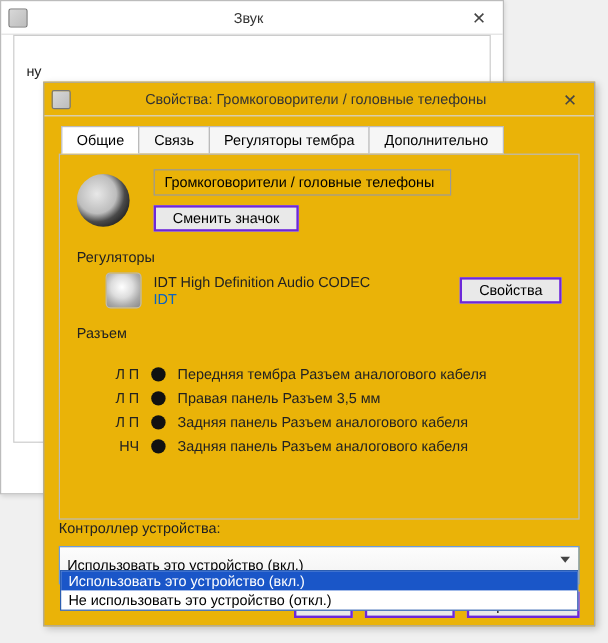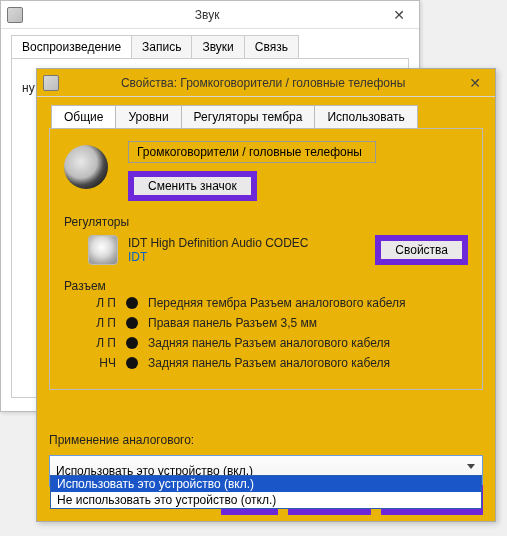--- a/index.html
+++ b/index.html
@@ -13,50 +13,50 @@
   .titlebar { height: 28px; display: flex; align-items: center; padding: 0 6px; border-bottom: 1px solid #e0e0e0; text-align: center; }
   .titlebar .ico { width: 16px; height: 16px; border: 1px solid #777; border-radius: 2px; margin-right: 6px; background: linear-gradient(135deg,#d8d8d8,#bdbdbd); }
   .titlebar .ttl { flex: 1; color: #333; }
   .titlebar .close { font-size: 14px; color: #444; padding: 0 8px; cursor: default; }
   .win-back .tabs { display: flex; padding: 6px 10px 0 10px; }
   .win-back .tab { padding: 4px 10px; border: 1px solid #ccc; border-bottom: none; background: #f5f5f5; margin-right: -1px; cursor: default; }
   .win-back .tab.active { background: #fff; position: relative; z-index: 1; }
   .win-back .tabpane { margin: 0 10px 10px 10px; border: 1px solid #ccc; height: 340px; padding: 8px 10px; }
   .win-back .info { color: #222; }
 
-  .btn { display: inline-block; padding: 2px 14px; border: 6px solid #6d28d9; background: #e9e9e9; cursor: default; }
+  .btn { display: inline-block; padding: 2px 14px; border: 2px solid #6d28d9; background: #e9e9e9; cursor: default; }
 
   .fake-right { position:absolute; right:0; top:64px; width:80px; height:30px; color:#8b5cf6; padding-left:6px; }
 
   
   .win-front {
     position: absolute; left: 36px; top: 68px; width: 460px; height: 454px;
     background: #eab308; border: 1px solid #aaa; box-shadow: 2px 2px 6px rgba(0,0,0,.2);
   }
   .win-front .titlebar { border-bottom: 1px solid #d5d5d5; }
 
   .wf-tabs { display: flex; padding: 8px 10px 0 14px; }
   .wf-tab { padding: 4px 12px; border: 1px solid #bbb; border-bottom: none; background: #f6f6f6; margin-right: -1px; cursor: default; }
   .wf-tab.active { background: #fff; position: relative; z-index: 2; }
-  .wf-body { margin: 0 12px; border: 1px solid #bbb; height: 262px; padding: 12px 14px 8px 14px; position: relative; }
+  .wf-body { margin: 0 12px; border: 1px solid #bbb; height: 305px; padding: 12px 14px 8px 14px; position: relative; }
 
   .row-top { display: flex; align-items: flex-start; gap: 20px; }
   .speaker-ico { width: 44px; height: 44px; background: radial-gradient(circle at 38% 38%, #e8e8e8 0%, #bdbdbd 42%, #4a4a4a 60%, #2a2a2a 75%, #111 80%, #0b0b0b 100%); border-radius: 50%; margin-top: 4px; }
   .name-field { border: 1px solid #999; padding: 3px 8px; width: 248px; margin-bottom: 8px; }
   .chg-btn { }
 
   .section-label { margin-top: 14px; color: #222; }
   .ctrl-row { display: flex; align-items: center; gap: 10px; margin-top: 6px; padding-left: 24px; }
   .ctrl-ico { width: 30px; height: 30px; border: 1px solid #bbb; background: radial-gradient(circle at 45% 40%, #fff 0%, #ddd 40%, #aaa 70%, #888 100%); border-radius: 4px; }
   .ctrl-txt { flex: 1; }
   .ctrl-name { color: #222; }
   .ctrl-link { color: #0a63c2; cursor: default; }
   .ctrl-btn { margin-left: auto; }
 
-  .jack-list { margin-top: 0; padding-left: 24px; }
+  .jack-list { margin-top: 17px; padding-left: 24px; }
   .jack-row { display: flex; align-items: center; gap: 10px; height: 20px; }
   .jack-side { width: 28px; text-align: right; color: #222; }
   .jack-dot { width: 12px; height: 12px; border-radius: 50%; background: #111; }
   .jack-label { color: #222; }
 
   .usage-area { position: absolute; left: 12px; right: 12px; top: 364px; }
   .usage-lbl { margin-bottom: 8px; color: #222; }
   .combo { position: relative; border: 1px solid #6a9be0; background: linear-gradient(#fdfdfd,#f1f1f1); height: 32px; display: flex; align-items: center; padding: 0 6px; }
   .combo .caret { position: absolute; right: 4px; top: 3px; width: 14px; height: 14px; display: flex; align-items: center; justify-content: center; color: #444; }
   .combo .caret::before { content:""; border-left:4px solid transparent; border-right:4px solid transparent; border-top:5px solid #444; }
@@ -70,44 +70,38 @@
 <body>
 
 <div class="fake-right">ыключен  польз</div>
 
 <div class="win-back">
   <div class="titlebar">
     <div class="ico"></div>
     <div class="ttl">Звук</div>
     <div class="close">✕</div>
   </div>
-  <div class="tabs">
-    <div class="tab active">Воспроизведение</div>
-    <div class="tab">Запись</div>
-    <div class="tab">Звуки</div>
-    <div class="tab">Связь</div>
-  </div>
   <div class="tabpane">
     <br>
     <span class="info">ну</span>
   </div>
 </div>
 
 <div class="win-front">
   <div class="titlebar">
     <div class="ico"></div>
     <div class="ttl">Свойства: Громкоговорители / головные телефоны</div>
     <div class="close">✕</div>
   </div>
 
   <div class="wf-tabs">
     <div class="wf-tab active">Общие</div>
-    <div class="wf-tab">Уровни</div>
+    <div class="wf-tab">Связь</div>
     <div class="wf-tab">Регуляторы тембра</div>
-    <div class="wf-tab">Использовать</div>
+    <div class="wf-tab">Дополнительно</div>
   </div>
 
   <div class="wf-body">
     <div class="row-top">
       <div class="speaker-ico"></div>
       <div>
         <div class="name-field">Громкоговорители / головные телефоны</div>
         <span class="btn chg-btn">Сменить значок</span>
       </div>
     </div>
@@ -141,21 +135,21 @@
       </div>
       <div class="jack-row">
         <div class="jack-side">НЧ</div>
         <div class="jack-dot"></div>
         <div class="jack-label">Задняя панель Разъем аналогового кабеля</div>
       </div>
     </div>
   </div>
 
   <div class="usage-area">
-    <div class="usage-lbl">Применение аналогового:</div>
+    <div class="usage-lbl">Контроллер устройства:</div>
     <div class="combo">
       <span>Использовать это устройство (вкл.)</span>
       <div class="caret"></div>
       <div class="combo-list">
         <div class="combo-item sel">Использовать это устройство (вкл.)</div>
         <div class="combo-item">Не использовать это устройство (откл.)</div>
       </div>
     </div>
   </div>
 

